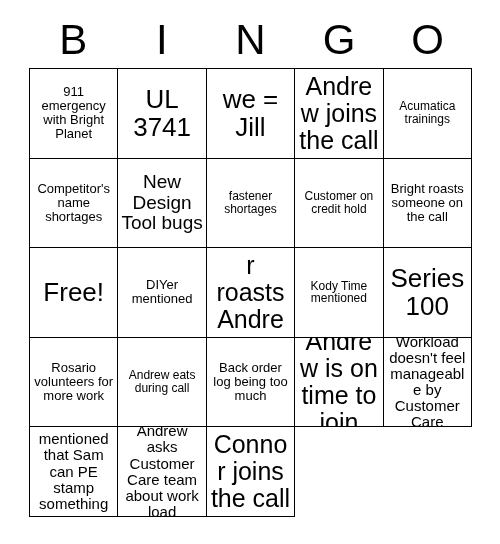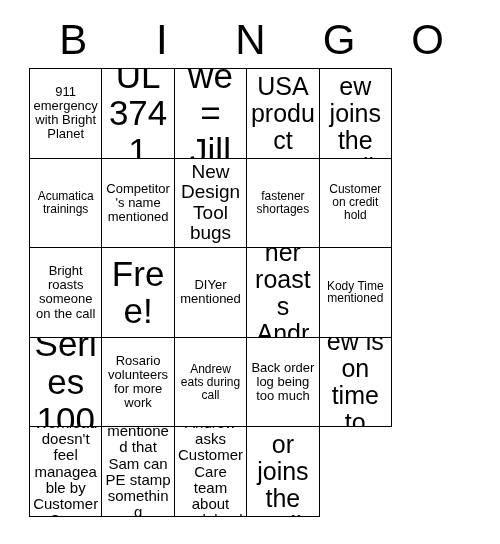--- a/index.html
+++ b/index.html
@@ -35,21 +35,21 @@
     text-align: center;
     font-size: 42px;
     line-height: 44px;
     font-weight: normal;
     letter-spacing: 0;
     color: #000;
   }
 
   
   .grid {
-    width: 363px;
+    width: 443px;
     height: 449px;
     border-left: 1px solid #000;
     border-top: 1px solid #000;
     box-sizing: border-box;
     display: grid;
     grid-template-columns: repeat(5, 1fr);
     grid-template-rows: repeat(5, 1fr);
   }
   .cell {
     border-right: 1px solid #000;
@@ -64,21 +64,21 @@
   }
   .cell-text {
     display: block;
     width: 100%;
     line-height: 1.08;
     word-wrap: break-word;
     hyphens: none;
   }
 
   
-  .fs-xxl .cell-text { font-size: 35px; }
+  .fs-xxl .cell-text { font-size: 26px; }
   .fs-xl  .cell-text { font-size: 25px; }
   .fs-lg  .cell-text { font-size: 19px; }
   .fs-md  .cell-text { font-size: 12px; }
   .fs-sm  .cell-text { font-size: 13px; }
   .fs-xs  .cell-text { font-size: 15px; }
 </style>
 </head>
 <body>
 
 <div class="card">
@@ -95,30 +95,27 @@
       <div class="cell fs-sm">
         <span class="cell-text">911 emergency with Bright Planet</span>
       </div>
       <div class="cell fs-xxl">
         <span class="cell-text">UL 3741</span>
       </div>
       <div class="cell fs-xxl">
         <span class="cell-text">we = Jill</span>
       </div>
       <div class="cell fs-xl">
-        <span class="cell-text">USA product</span>
-      </div>
-      <div class="cell fs-xl">
         <span class="cell-text">Andrew joins the call</span>
       </div>
       <div class="cell fs-md">
         <span class="cell-text">Acumatica trainings</span>
       </div>
       <div class="cell fs-sm">
-        <span class="cell-text">Competitor's name mentioned</span>
+        <span class="cell-text">Competitor's name shortages</span>
       </div>
       <div class="cell fs-lg">
         <span class="cell-text">New Design Tool bugs</span>
       </div>
       <div class="cell fs-md">
         <span class="cell-text">fastener shortages</span>
       </div>
       <div class="cell fs-md">
         <span class="cell-text">Customer on credit hold</span>
       </div>

